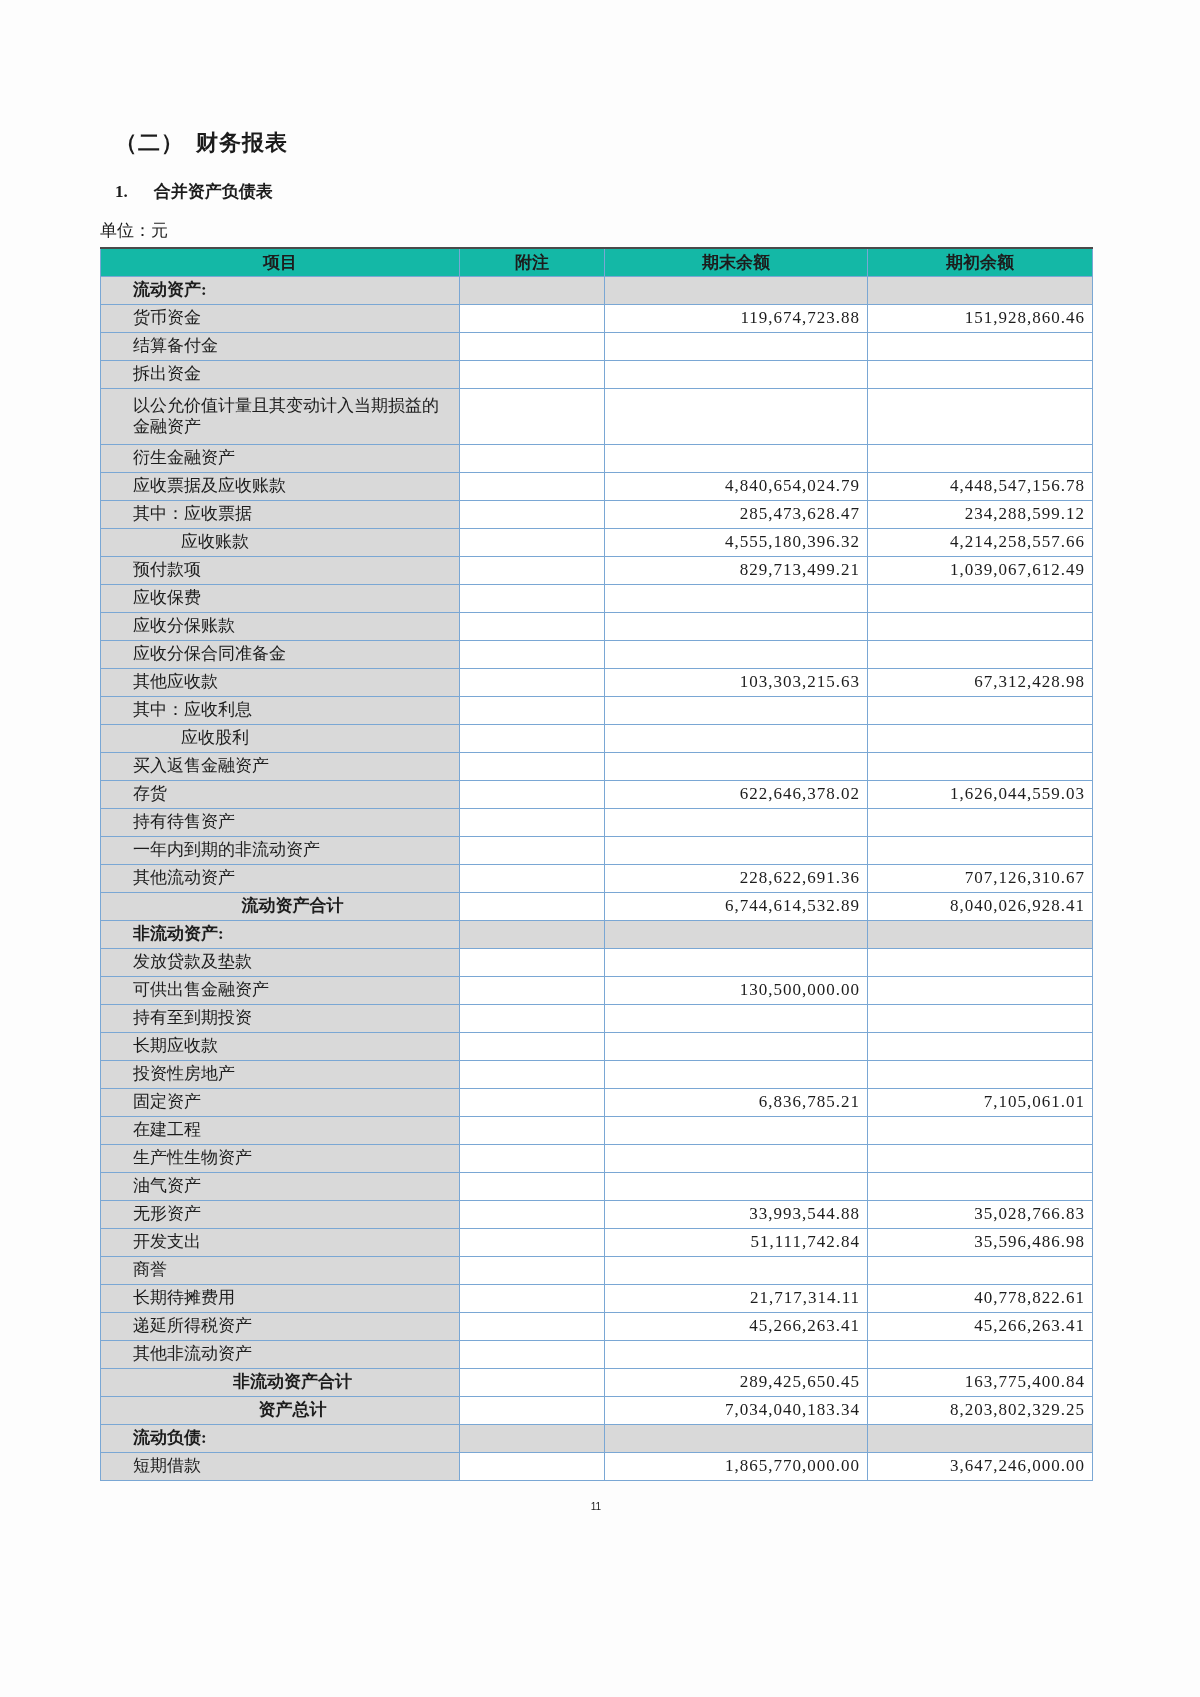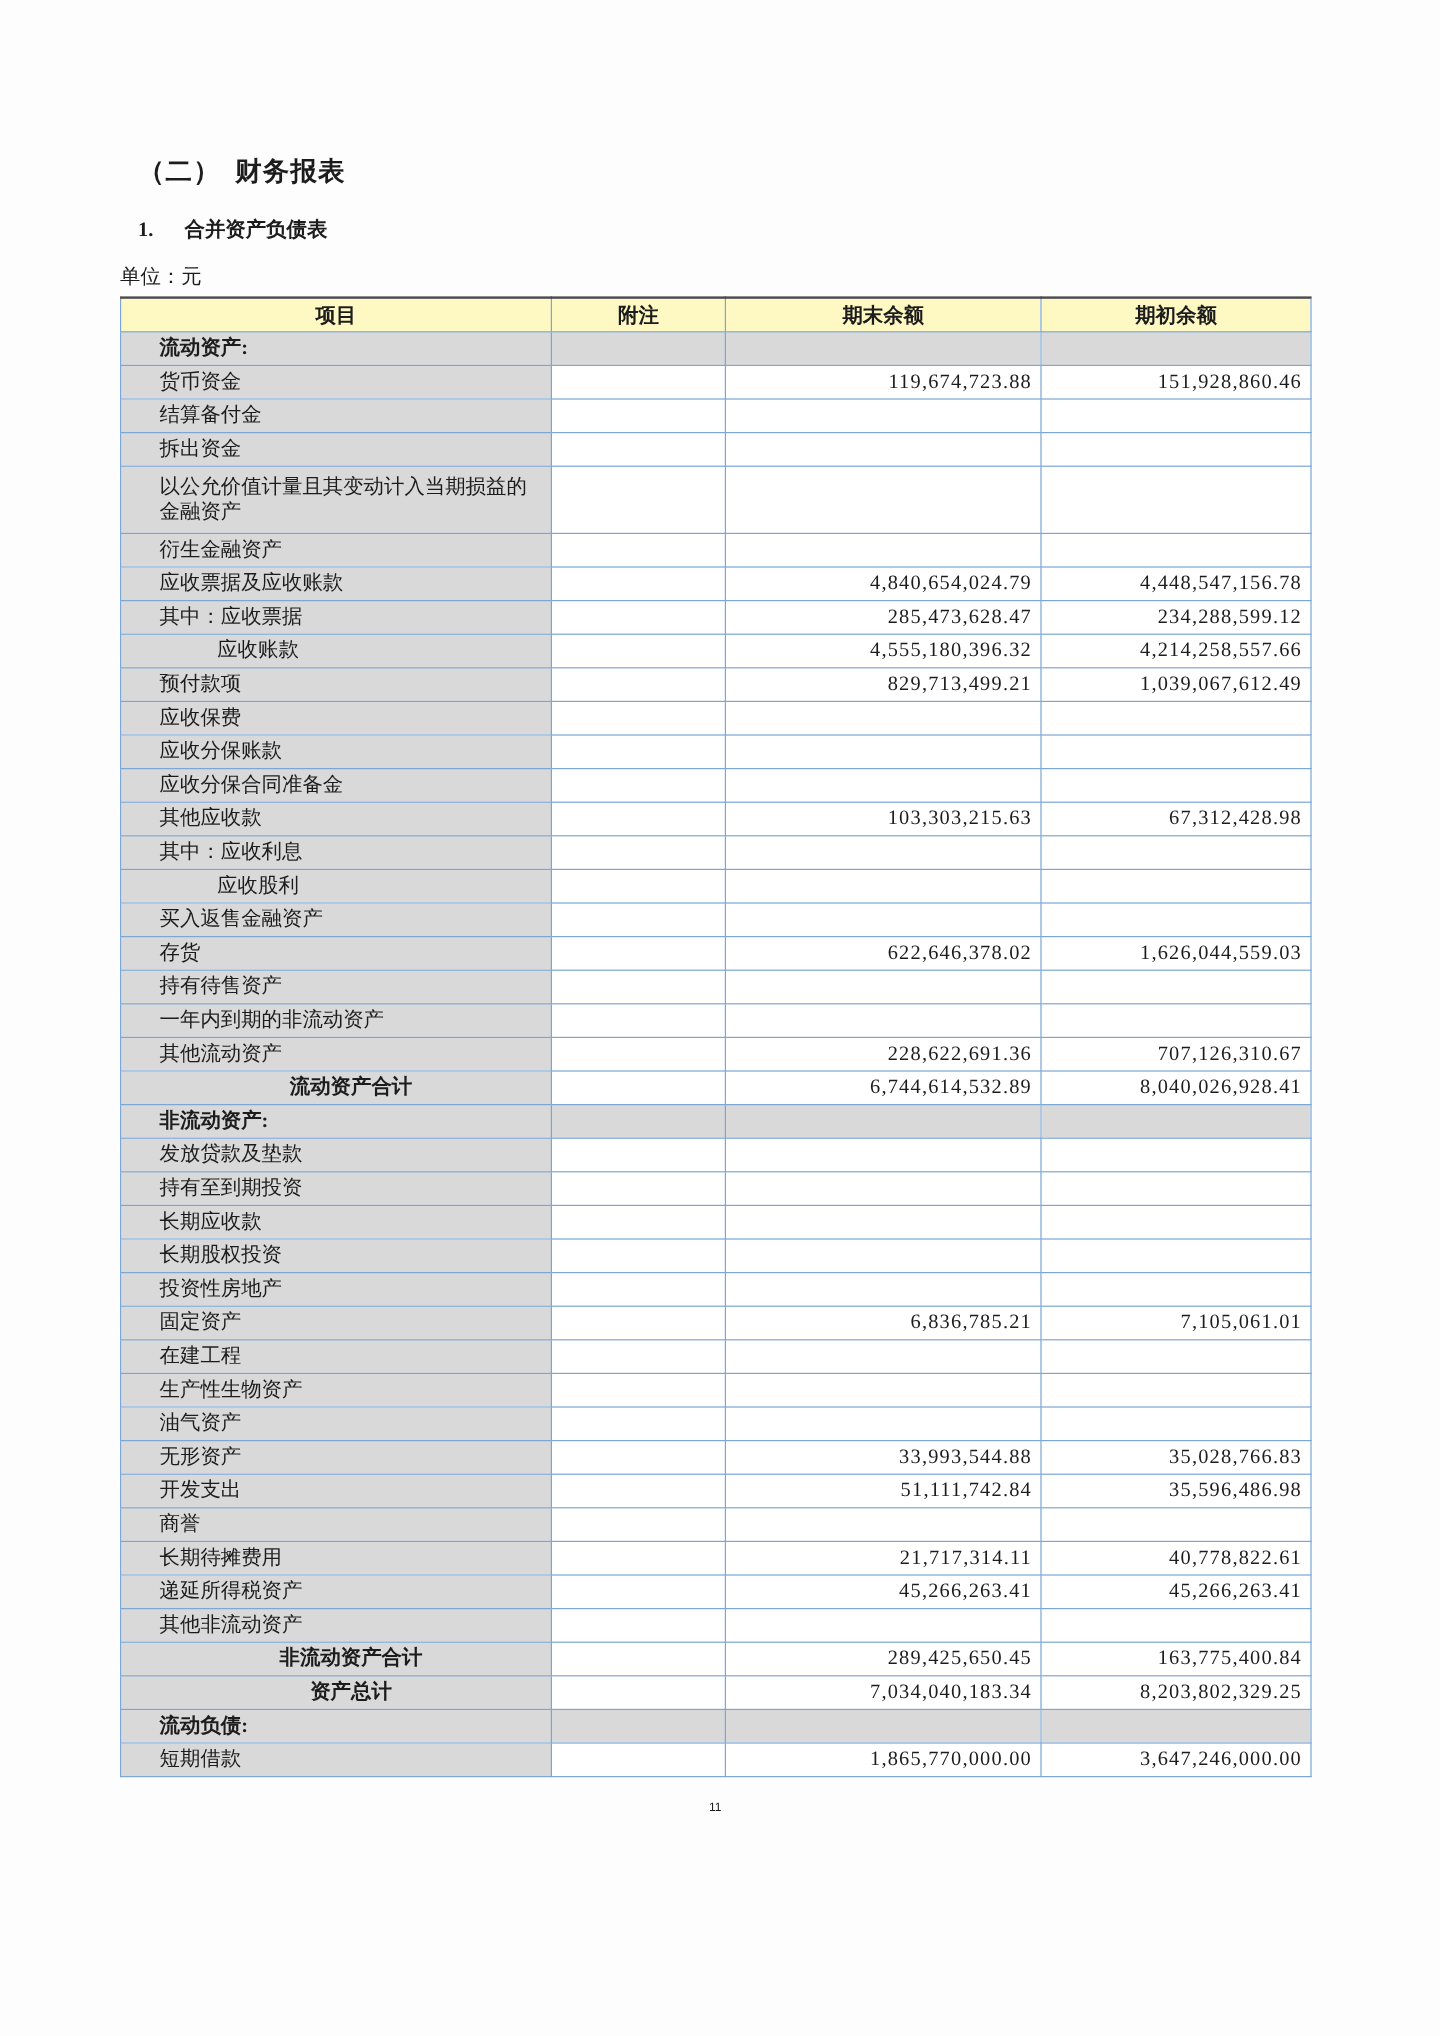--- a/index.html
+++ b/index.html
@@ -57,21 +57,21 @@
   th, td {
     border: 1px solid #7aa7d4;
     height: 28px;
     font-size: 17px;
     line-height: 1.25;
     padding: 1px 7px;
     vertical-align: middle;
     overflow: hidden;
   }
   th {
-    background: #fef9c3;
+    background: #14b8a6;
     font-weight: bold;
     text-align: center;
   }
   td.item {
     background: #d9d9d9;
     text-align: left;
     padding-left: 32px;
   }
   td.item.indent { padding-left: 80px; }
   td.num {
@@ -264,33 +264,33 @@
             <td class="num"></td>
             <td class="num"></td>
           </tr>
           <tr>
             <td class="item">发放贷款及垫款</td>
             <td class="note"></td>
             <td class="num"></td>
             <td class="num"></td>
           </tr>
           <tr>
+            <td class="item">可供出售金融资产</td>
+            <td class="note"></td>
+            <td class="num">130,500,000.00</td>
+            <td class="num"></td>
+          </tr>
+          <tr>
             <td class="item">持有至到期投资</td>
             <td class="note"></td>
             <td class="num"></td>
             <td class="num"></td>
           </tr>
           <tr>
             <td class="item">长期应收款</td>
-            <td class="note"></td>
-            <td class="num"></td>
-            <td class="num"></td>
-          </tr>
-          <tr>
-            <td class="item">长期股权投资</td>
             <td class="note"></td>
             <td class="num"></td>
             <td class="num"></td>
           </tr>
           <tr>
             <td class="item">投资性房地产</td>
             <td class="note"></td>
             <td class="num"></td>
             <td class="num"></td>
           </tr>

